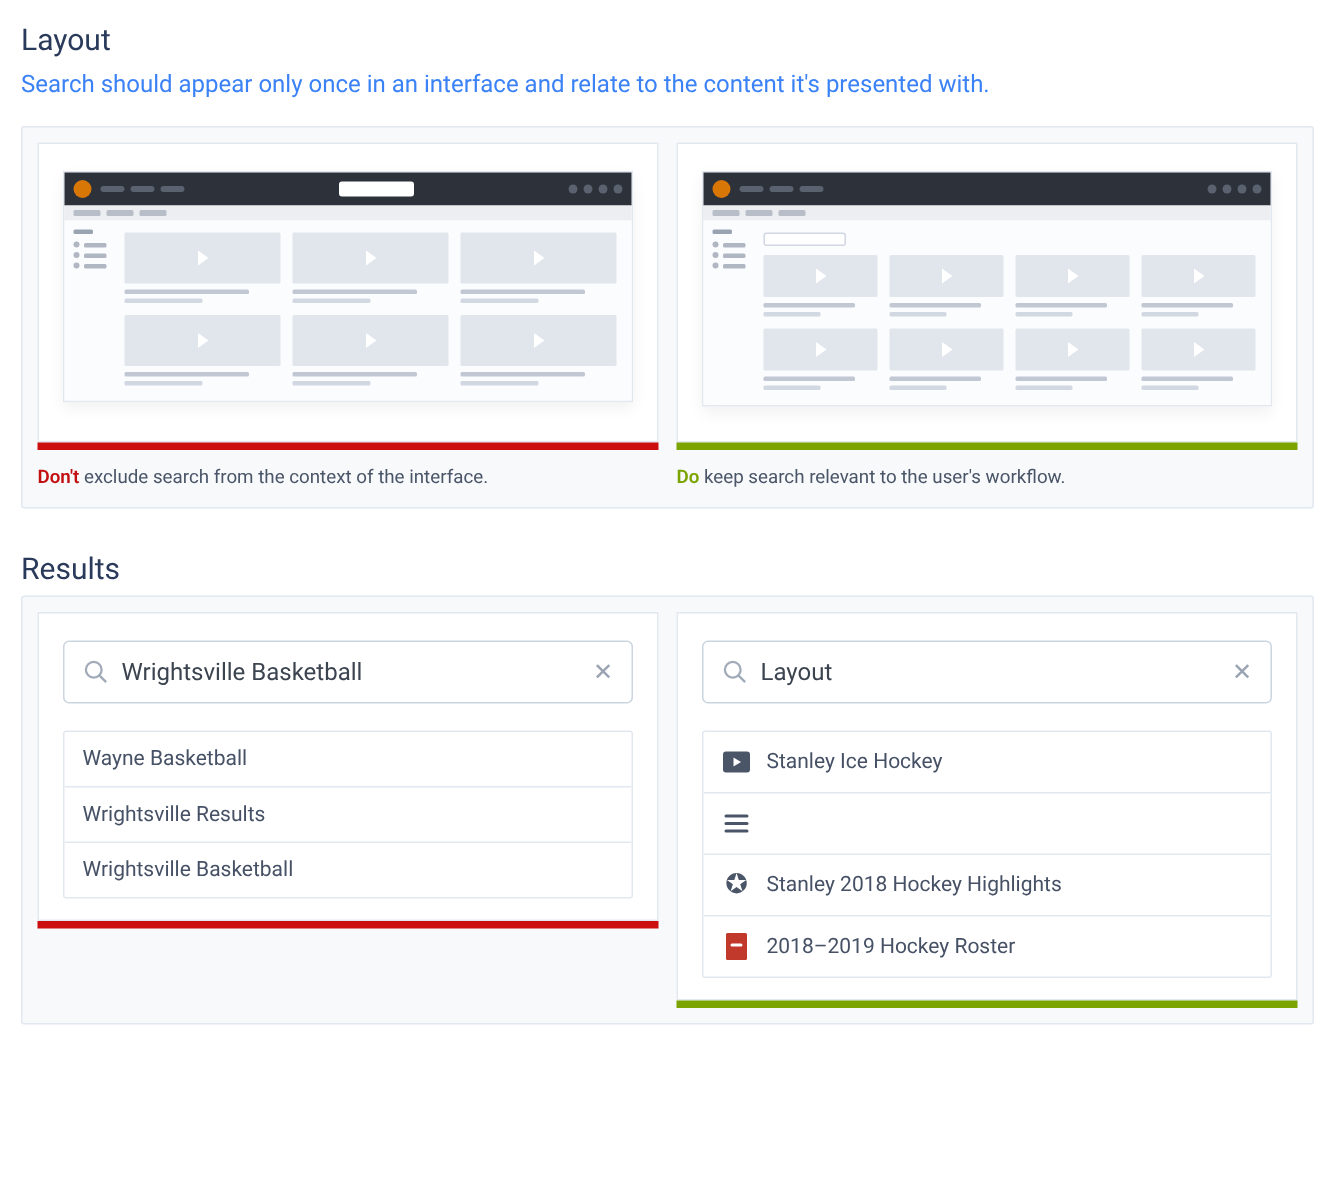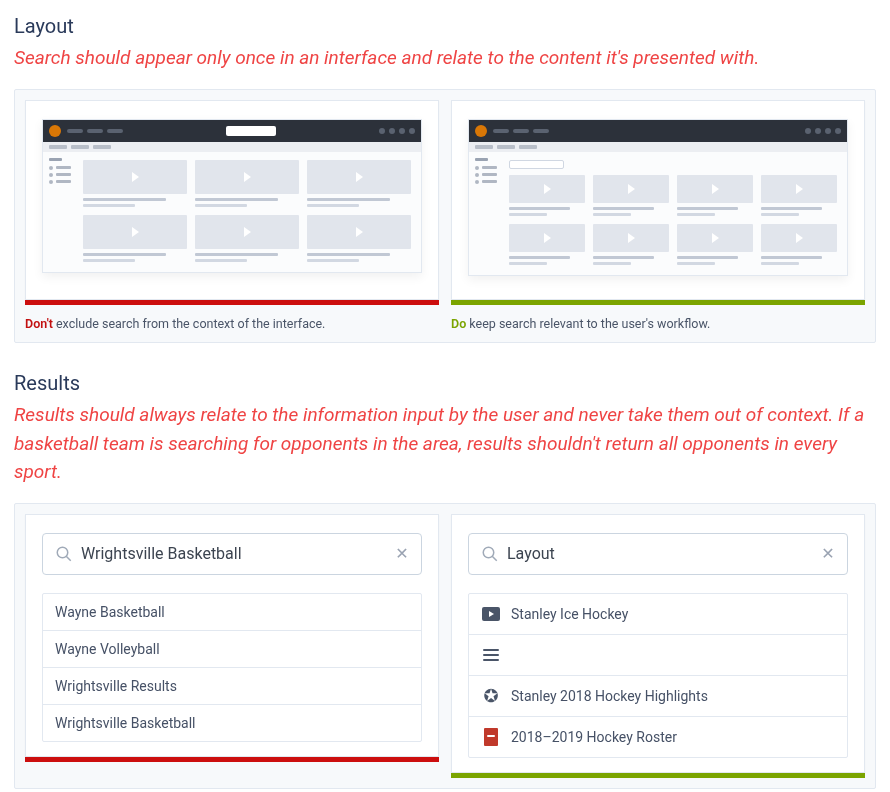--- a/index.html
+++ b/index.html
@@ -12,25 +12,24 @@
     background: #fff;
     width: 890px;
   }
   h2.section-heading {
     font-size: 20px;
     font-weight: 400;
     color: #2a3a5a;
     margin: 0 0 6px 0;
   }
   p.section-desc {
-    font-size: 19px;
-    color: #ef4444;
+    font-size: 16px;
+    color: #3b82f6;
     margin: 0 0 16px 0;
     line-height: 1.5;
-    font-style: italic;
   }
   .example-row {
     display: flex;
     gap: 12px;
     background: #f7f9fb;
     border: 1px solid #e2e8f0;
     padding: 10px;
     border-radius: 2px;
     margin-bottom: 28px;
   }
@@ -390,42 +389,38 @@
       <div class="caption">
         <span class="do">Do</span><span> keep search relevant to the user's workflow.</span>
       </div>
     </div>
 
   </div>
 </section>
 
 <section>
   <h2 class="section-heading">Results</h2>
-  <p class="section-desc">Results should always relate to the information input by the user and never take them out of context. If a basketball team is searching for opponents in the area, results shouldn't return all opponents in every sport.</p>
 
   <div class="example-row" style="margin-bottom:12px;">
 
     <div class="example-col">
       <div class="example-card results-card">
         <div class="searchbox">
           <svg class="mag" viewBox="0 0 24 24" fill="none" stroke="currentColor" stroke-width="2">
               <circle cx="10" cy="10" r="7"></circle>
               <line x1="21" y1="21" x2="15" y2="15"></line>
             </svg>
           <span class="q">Wrightsville Basketball</span>
           <span class="clear">✕</span>
         </div>
         <div class="results-list">
           <div class="ritem">
               <span>Wayne Basketball</span>
             </div>
           <div class="ritem">
-              <span>Wayne Volleyball</span>
-            </div>
-          <div class="ritem">
               <span>Wrightsville Results</span>
             </div>
           <div class="ritem">
               <span>Wrightsville Basketball</span>
             </div>
         </div>
       </div>
       <div class="example-bar bar-red"></div>
     </div>
 

